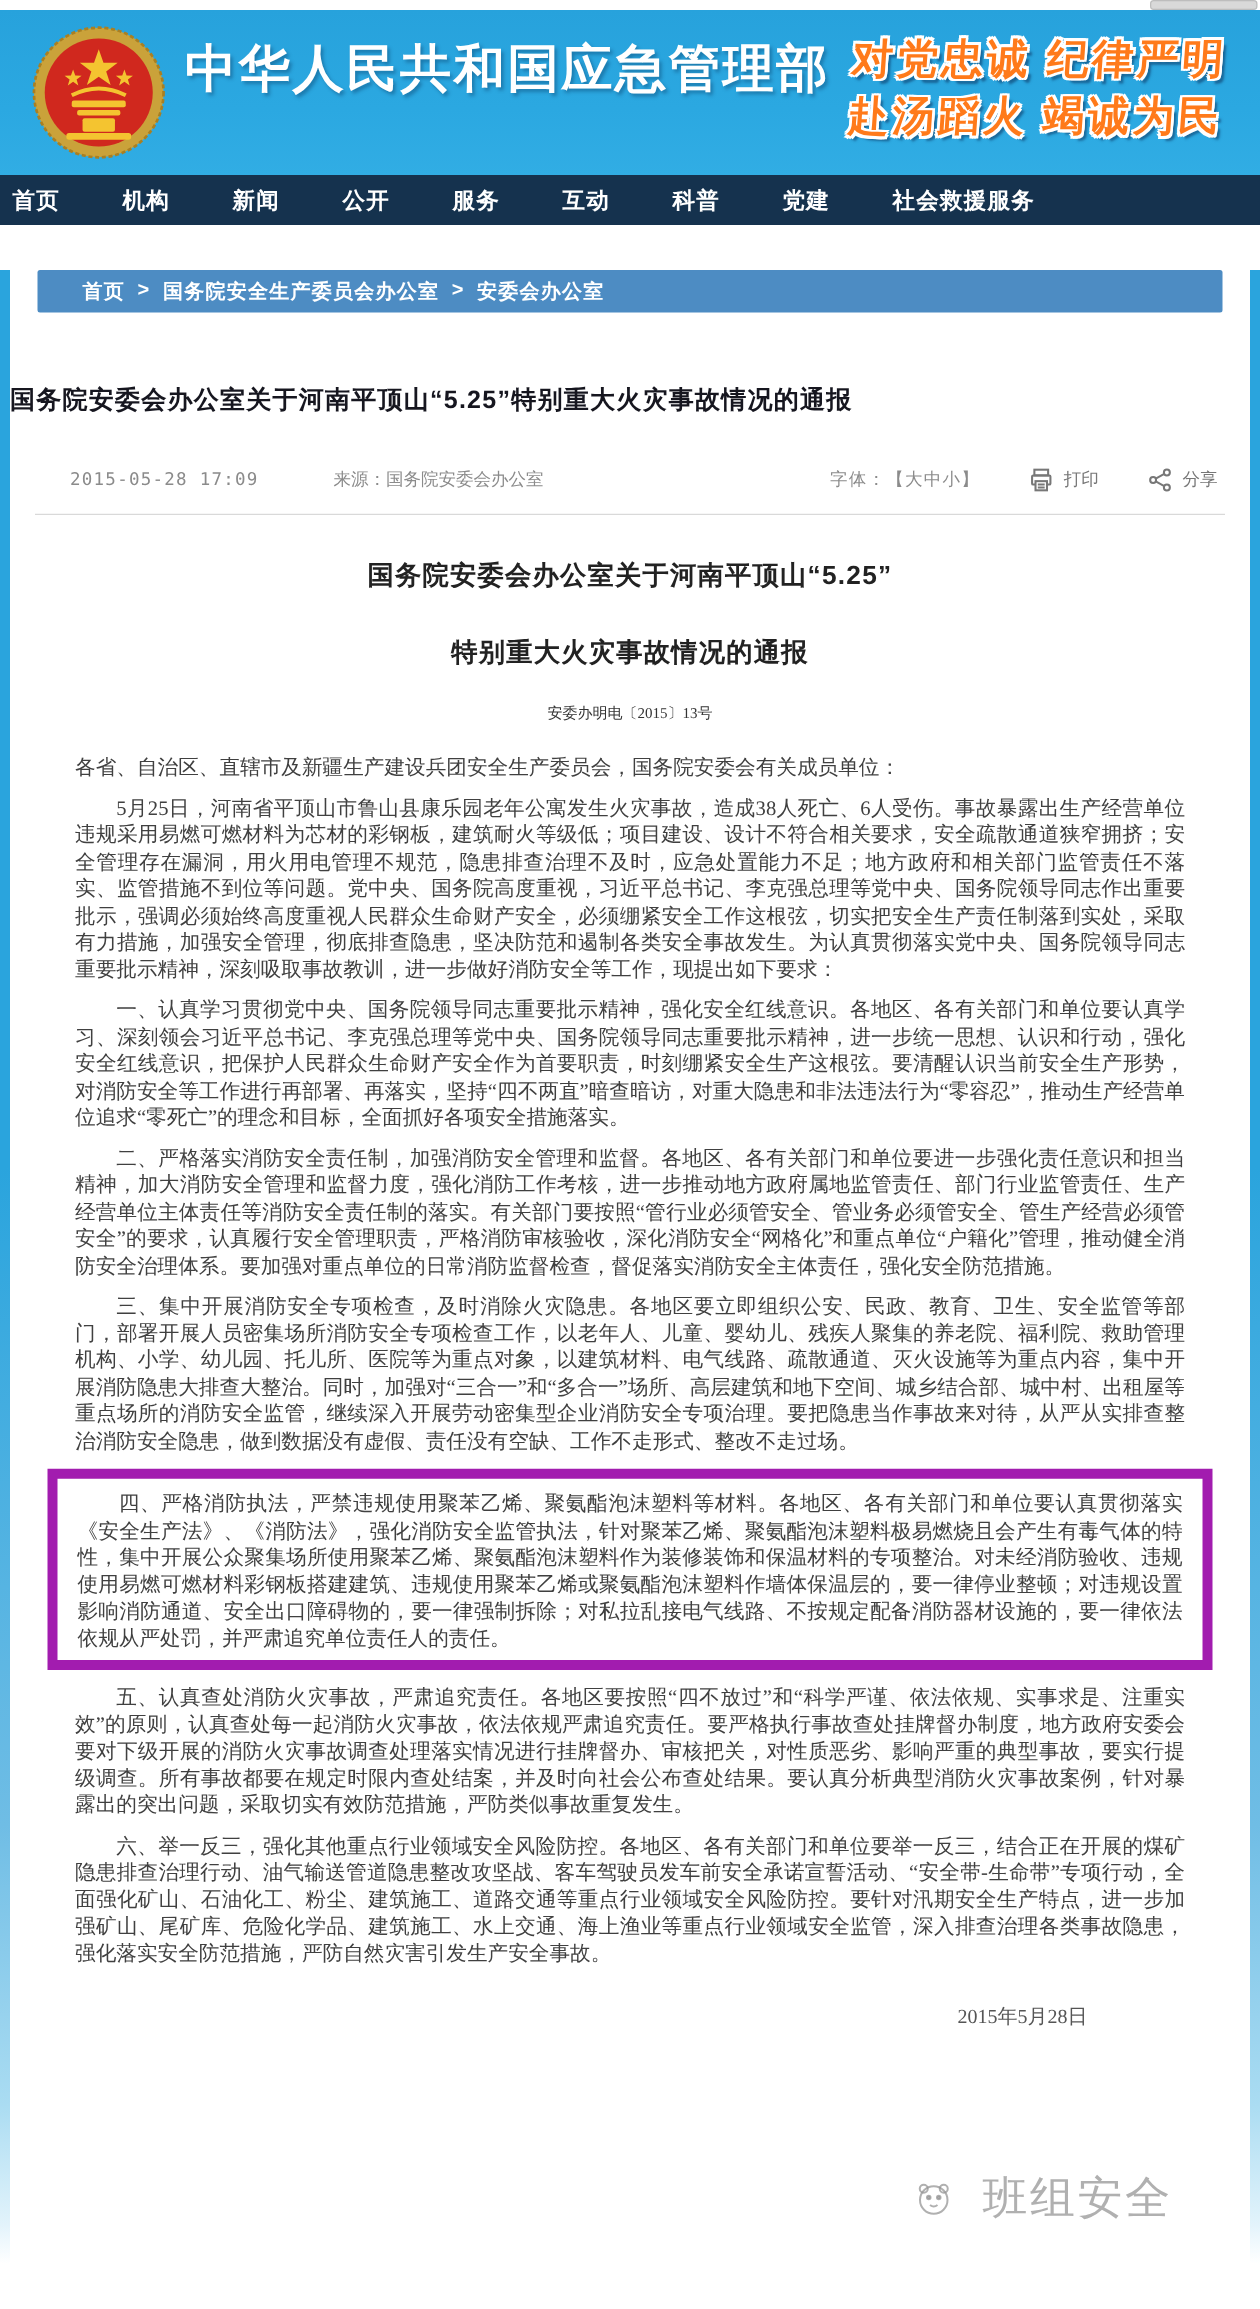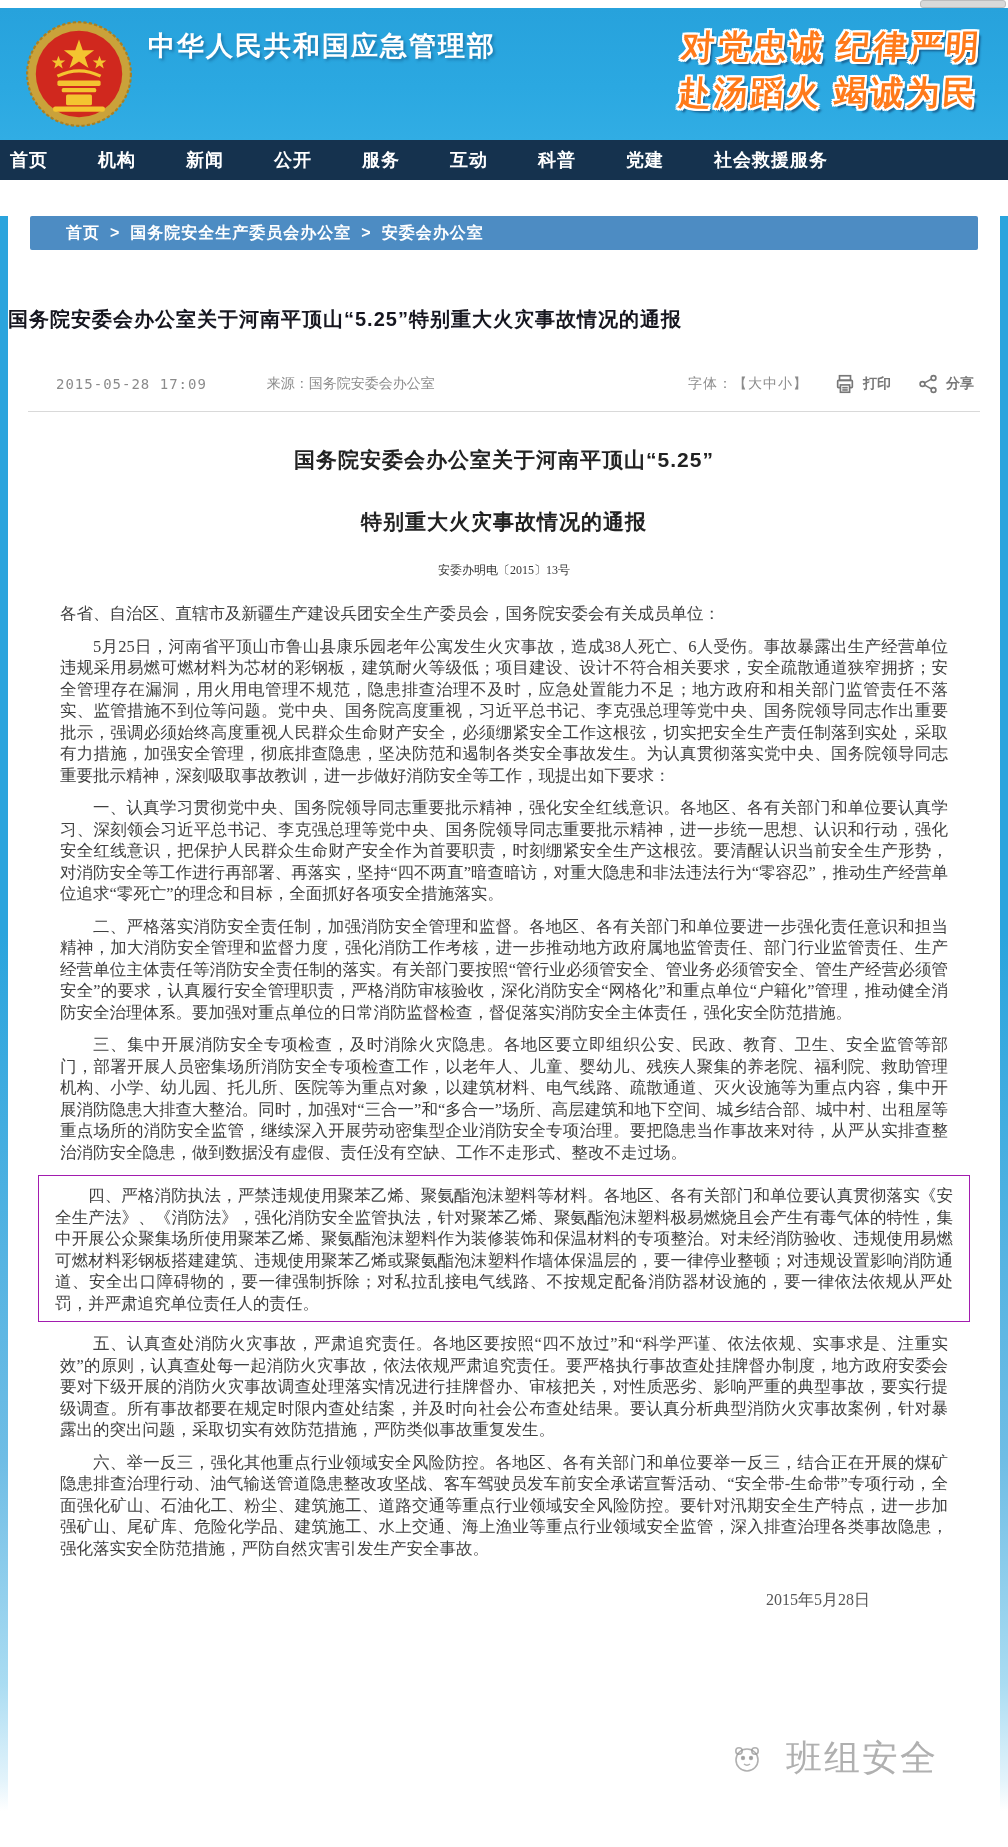--- a/index.html
+++ b/index.html
@@ -15,21 +15,21 @@
     background:#d9d9d9; border:1px solid #bdbdbd; border-radius:3px;
   }
   
   .site-header {
     height:132px; background:linear-gradient(180deg,#27a2dc 0%, #2ba8e1 60%, #31ade4 100%);
     position:relative; overflow:hidden;
   }
   .emblem { position:absolute; left:25px; top:12px; width:108px; height:108px; }
   .hdr-titles { position:absolute; left:148px; top:20px; width:470px; }
   .hdr-cn {
-    color:#ffffff; font-size:27px; font-weight:bold; letter-spacing:2px;
+    color:#ffffff; font-size:41px; font-weight:bold; letter-spacing:2px;
     text-shadow:2px 2px 3px rgba(0,40,80,.35); white-space:nowrap;
   }
   .hdr-en {
     margin-top:14px; color:#f2fbff; font-size:16.5px; white-space:nowrap;
     font-family:"Liberation Serif", serif; text-shadow:1px 1px 2px rgba(0,40,80,.3);
   }
   .slogan {
     position:absolute; right:28px; top:16px; text-align:center;
     font-weight:bold; font-size:33px; letter-spacing:3px; line-height:46px;
     color:#ff7a1a; transform:skewX(-4deg); white-space:nowrap;
@@ -65,38 +65,38 @@
   .page-title {
     margin-top:56px; text-align:left; font-size:20px; font-weight:bold;
     color:#16161f; letter-spacing:1px;
   }
   .meta-row {
     margin:40px 26px 0 26px; display:flex; align-items:center;
     color:#8b8b8b; font-size:14px;
   }
   .meta-datetime { font-family:"DejaVu Sans Mono", monospace; margin-left:22px; letter-spacing:1px; }
   .meta-source { margin-left:60px; }
-  .meta-right { margin-left:auto; display:flex; align-items:center; gap:26px; }
+  .meta-right { margin-left:auto; display:flex; align-items:center; gap:38px; }
   .meta-font { letter-spacing:1px; cursor:pointer; }
-  .meta-btn { display:flex; align-items:center; gap:7px; cursor:pointer; color:#777;font-weight:bold; }
+  .meta-btn { display:flex; align-items:center; gap:7px; cursor:pointer; color:#777; }
   .meta-btn svg { display:block; }
   .divider { margin:16px 20px 0 20px; border-top:1px solid #d9d9d9; }
   .doc-title1 { margin-top:34px; text-align:center; font-size:21px; font-weight:bold; color:#222; letter-spacing:1px; }
   .doc-title2 { margin-top:34px; text-align:center; font-size:21px; font-weight:bold; color:#222; letter-spacing:1px; }
   .doc-number { margin-top:26px; text-align:center; font-size:12px; color:#333;
     font-family:"Liberation Serif", serif; }
   
   .doc-body {
     margin:24px 52px 0 52px; font-family:"Liberation Serif", serif;
     font-size:16.5px; line-height:21.5px; color:#404040; text-align:justify;
   }
   .salutation { margin-bottom:6px; }
   .doc-body p.para { text-indent:2em; margin-top:11px; }
   .hl-box {
-    border:1px solid #a21caf; margin:12px -22px 10px -22px; padding:5px 16px 7px 16px;
+    border:8px solid #a21caf; margin:12px -22px 10px -22px; padding:5px 16px 7px 16px;
   }
   .hl-box p.para { margin-top:4px; }
   
   .sig-block { margin:30px 62px 0 0; text-align:right; font-family:"Liberation Serif", serif;
     font-size:16px; color:#3a3a3a; }
   .sig-date { margin-top:22px; margin-right:16px; color:#555; }
   .watermark {
     position:absolute; right:62px; bottom:28px; display:flex; align-items:center; gap:22px;
     color:rgba(150,150,150,.75); font-size:36px; font-weight:normal; letter-spacing:2px;
     pointer-events:none; white-space:nowrap;

